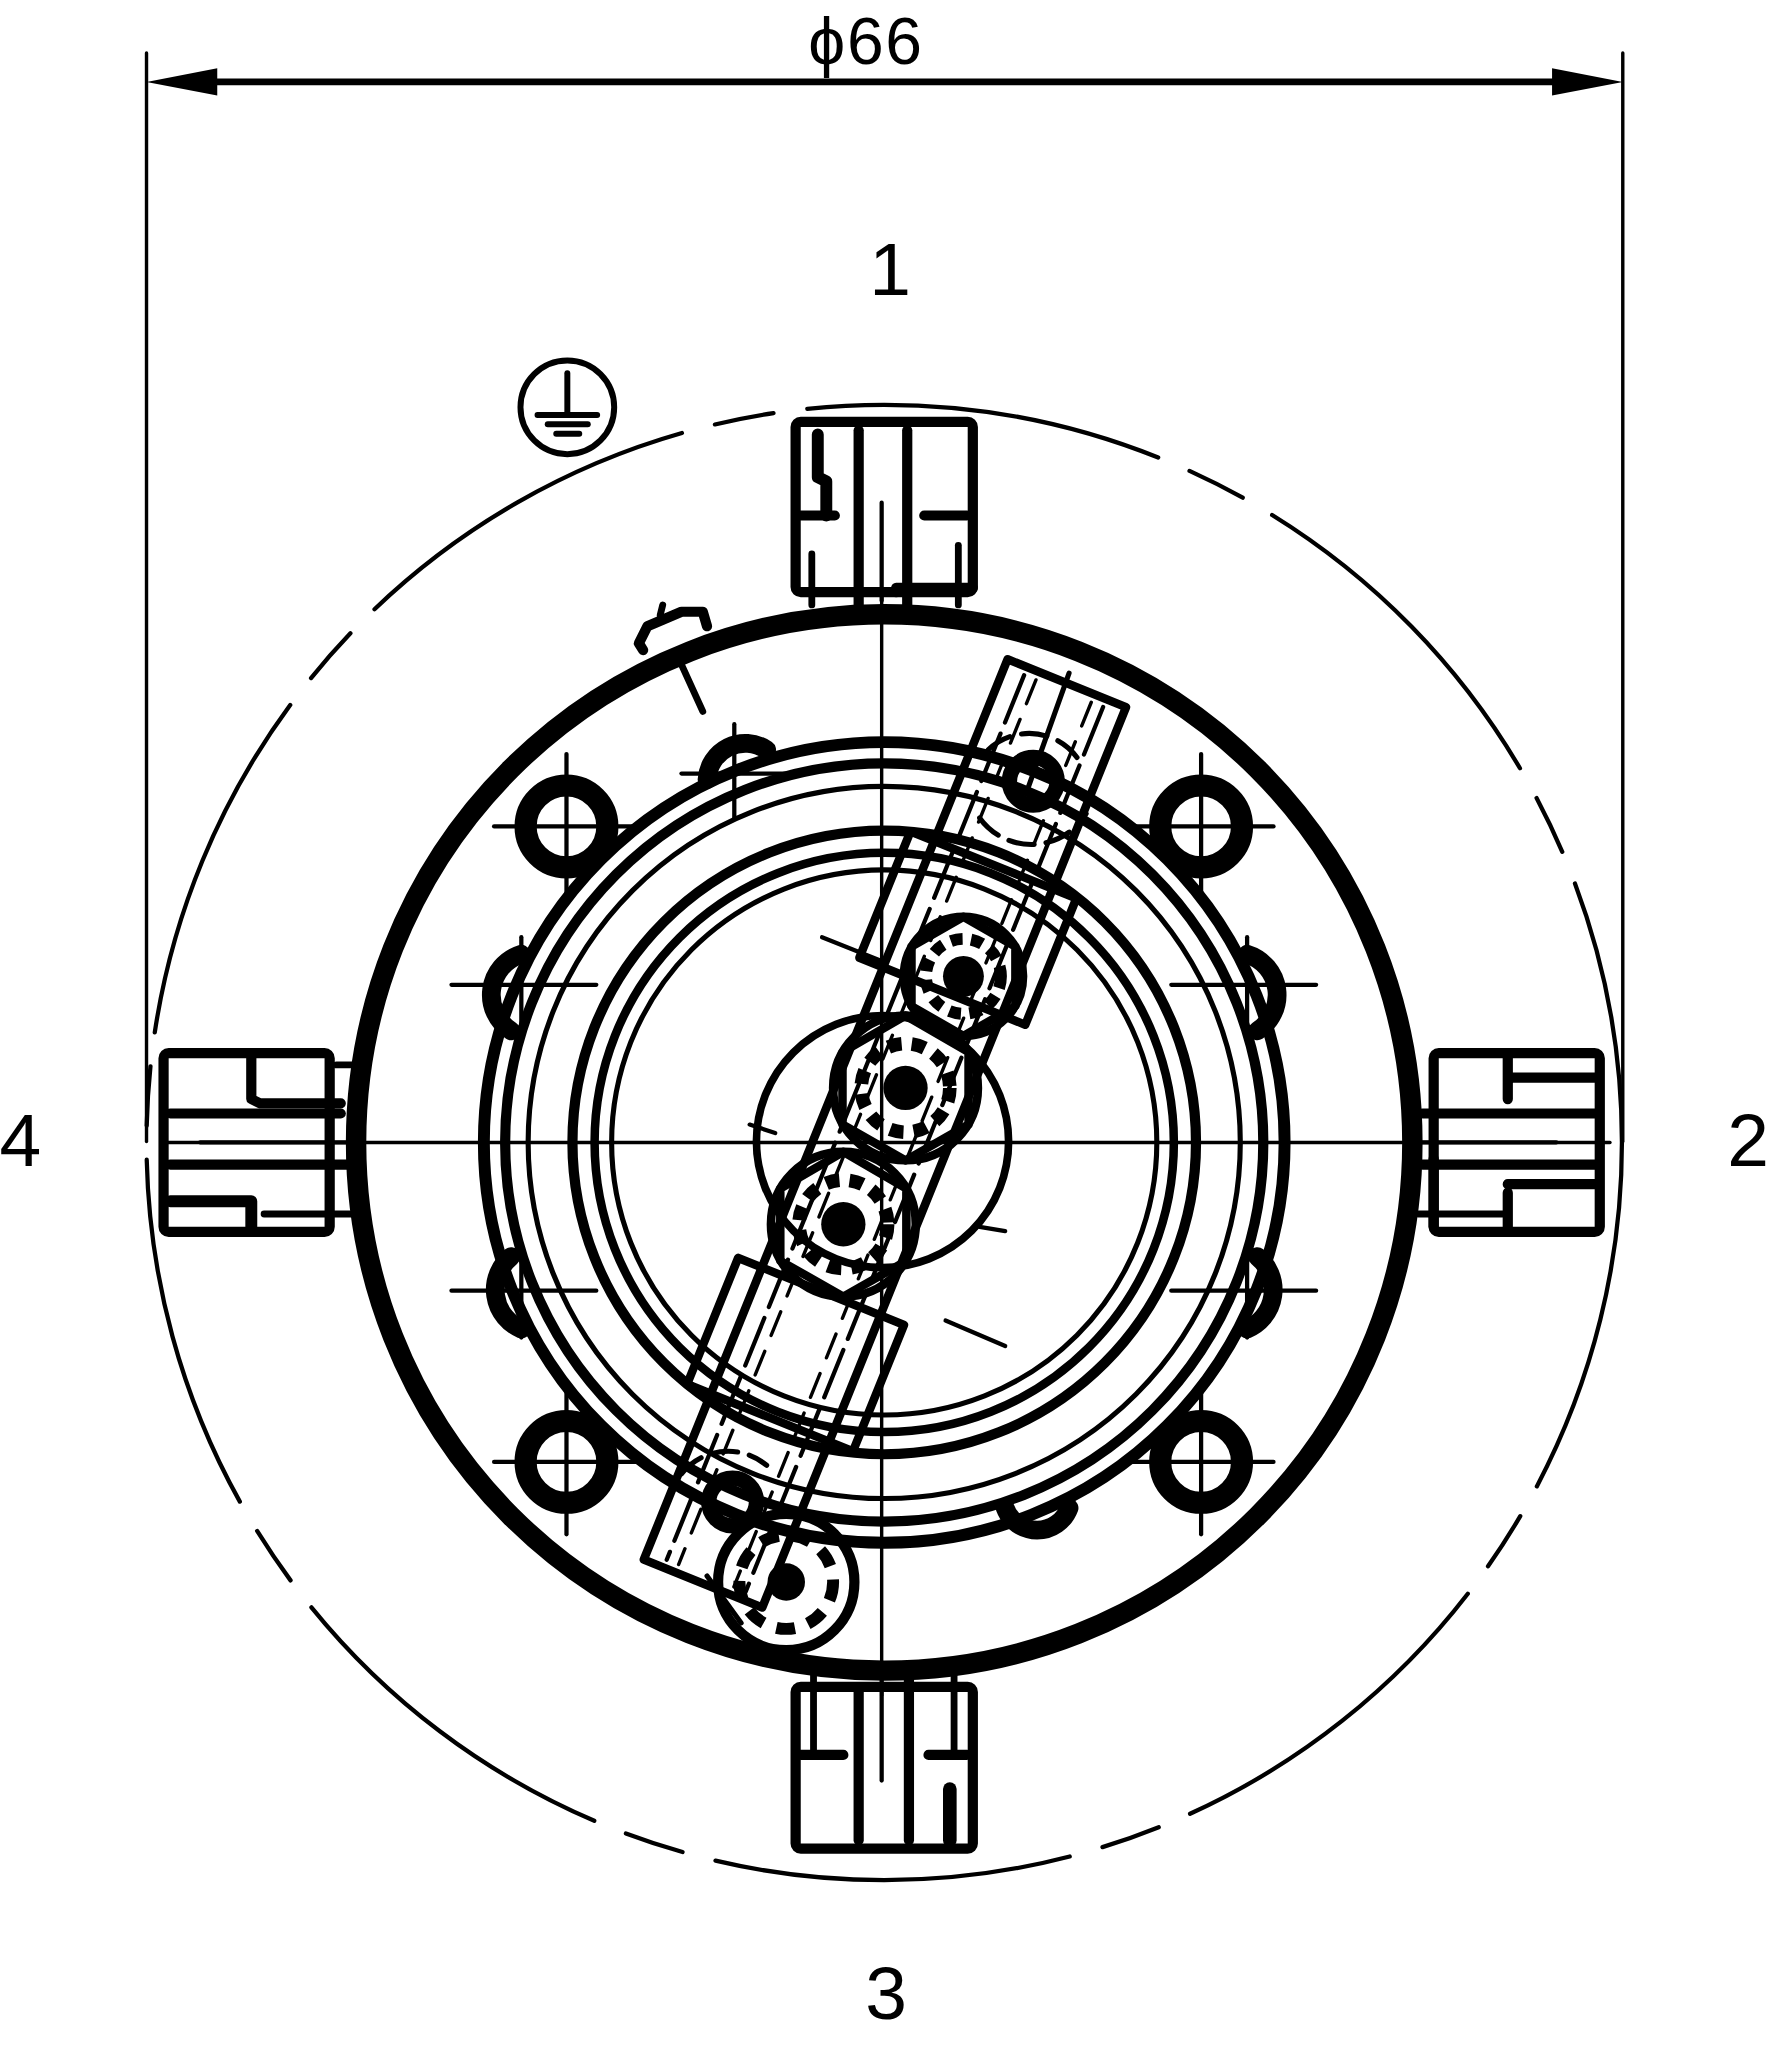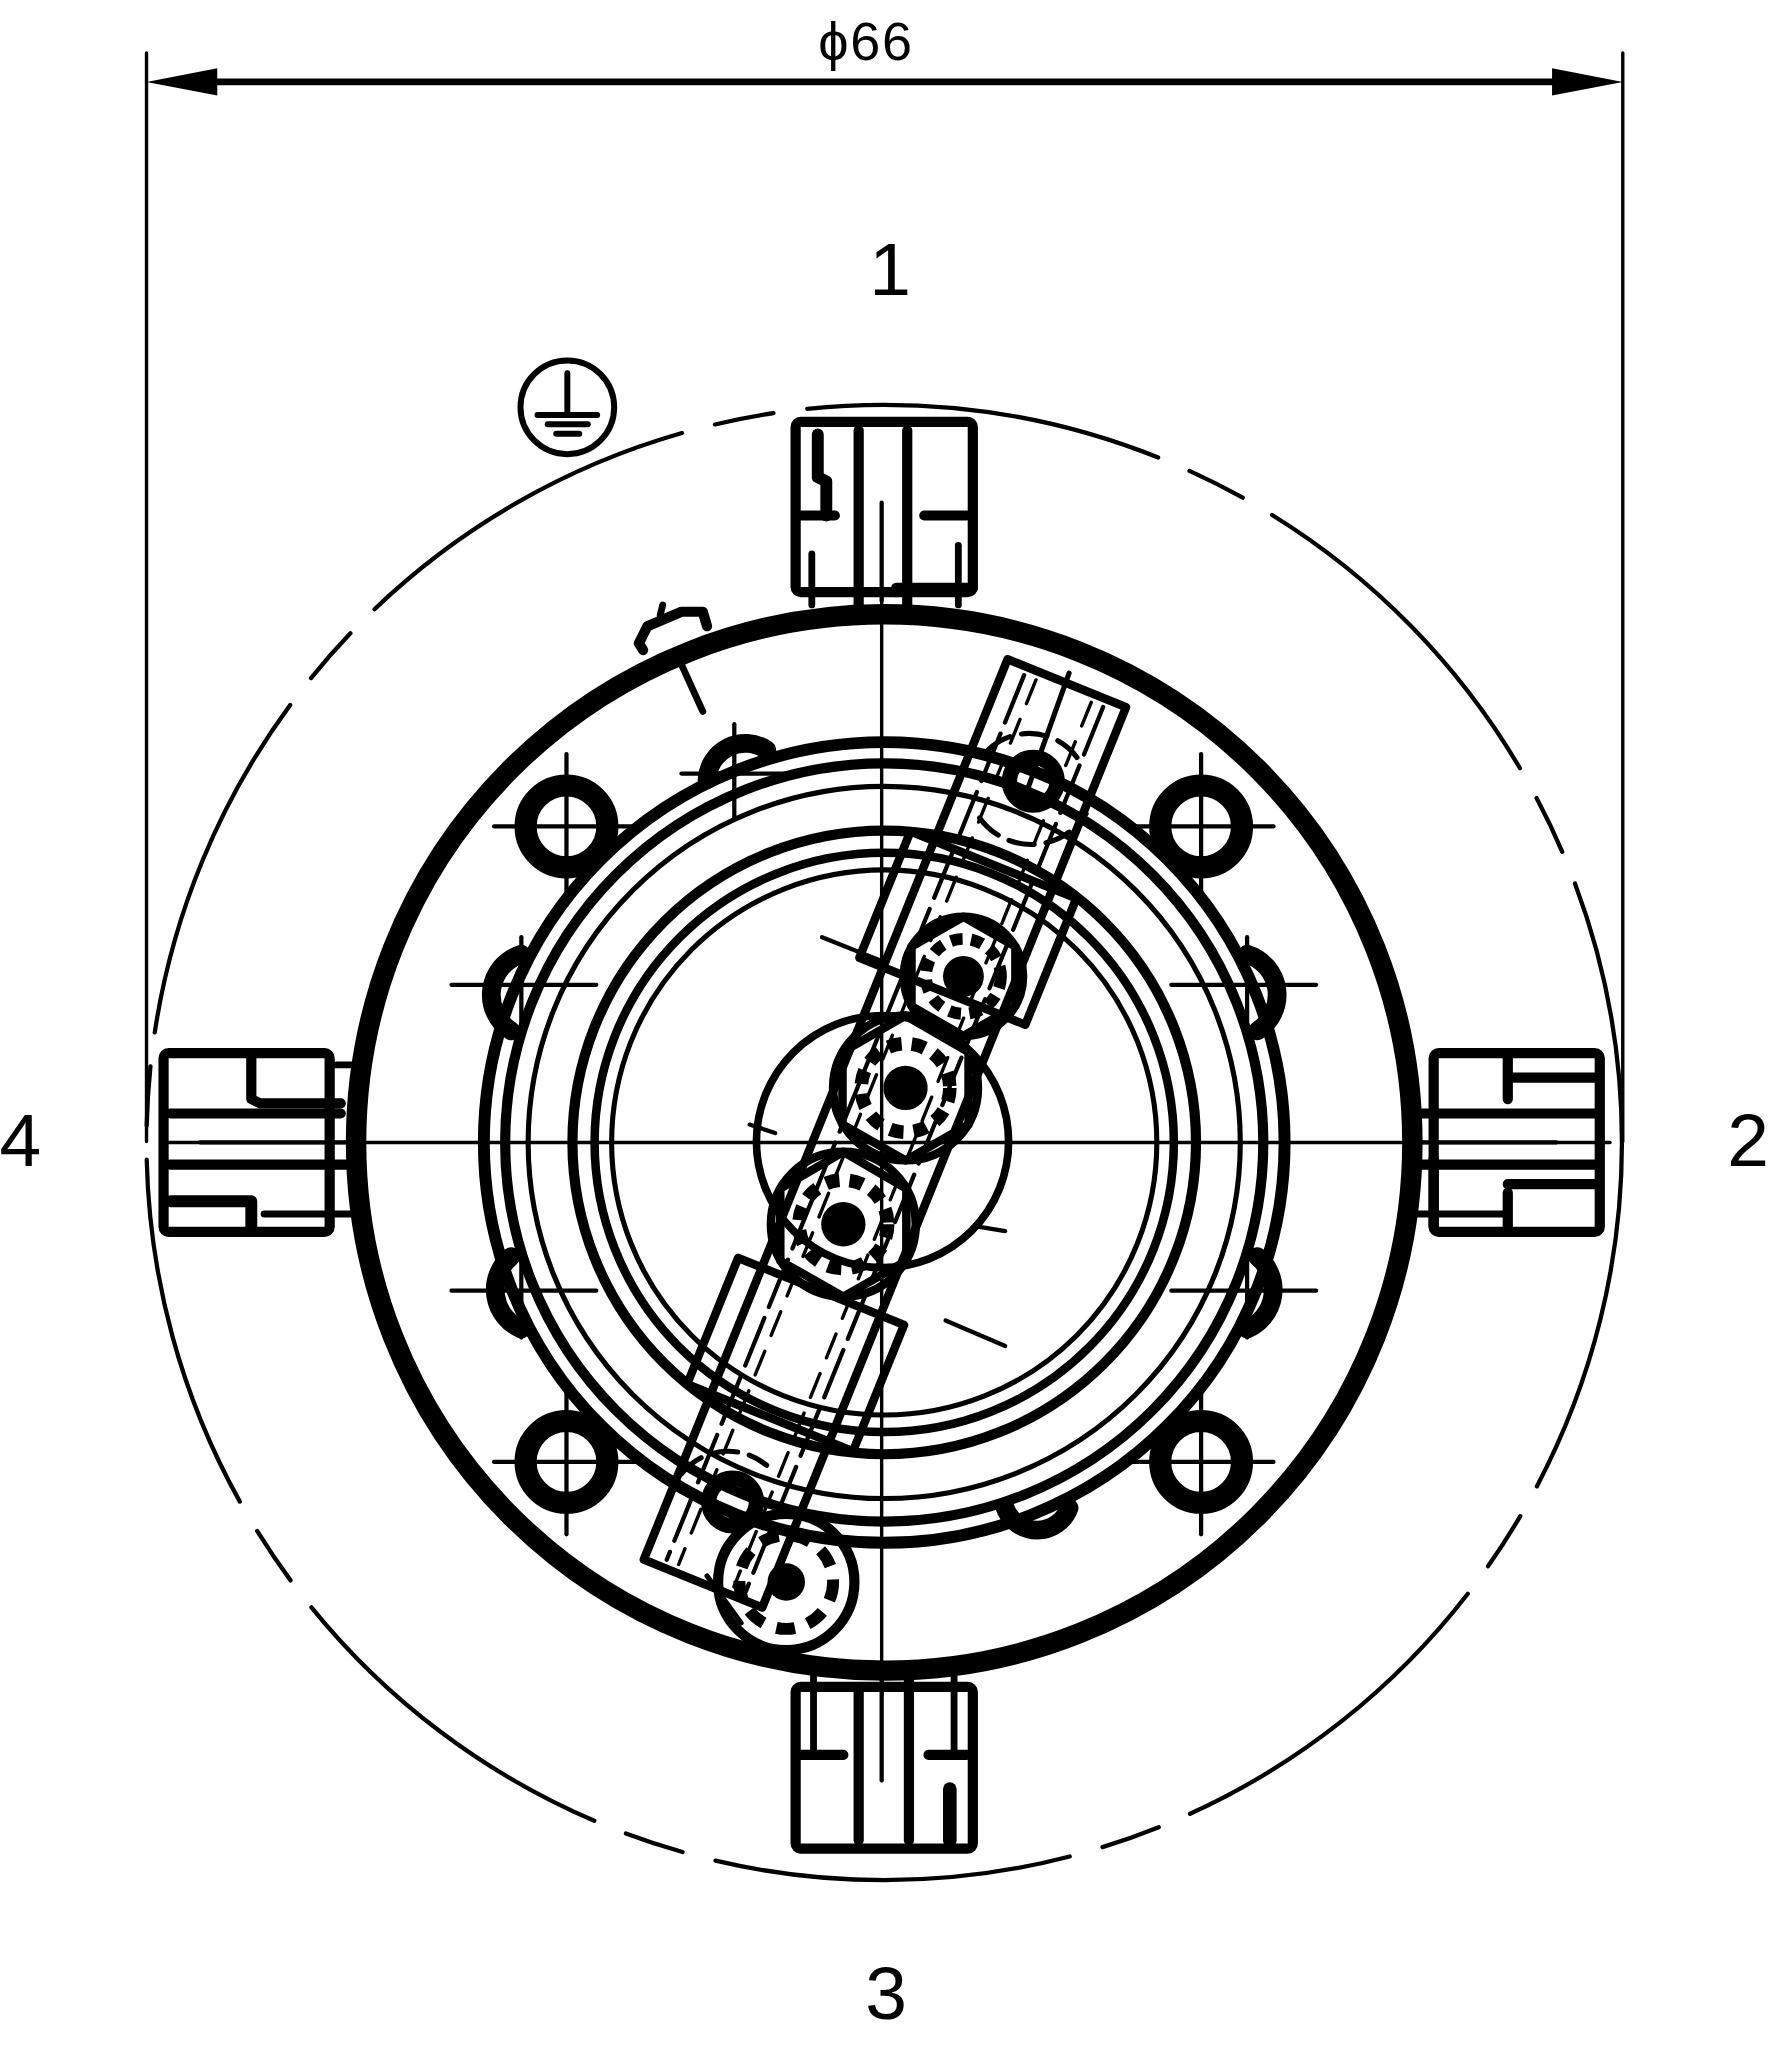--- a/index.html
+++ b/index.html
@@ -1,20 +1,20 @@
 <!DOCTYPE html>
 <html style="font-size:13.6px"><head>
 <meta charset="utf-8">
 <style>
   html, body { margin: 0; padding: 0; background: #ffffff; }
   body { width: 1771px; height: 2066px; overflow: hidden; position: relative; }
   #drawing { position: absolute; left: 0; top: 0; width: 1771px; height: 2066px; }
   .label { position: absolute; font-family: "Liberation Sans", sans-serif; color: #000; line-height: 1; }
   .lbl-num { font-size: 75px; transform: translate(-50%, -50%); }
-  .lbl-dim { font-size: 54px; transform: translate(-50%, -50%); letter-spacing: 1.7px; }
+  .lbl-dim { font-size: 66px; transform: translate(-50%, -50%); letter-spacing: 1.7px; }
   .k { stroke: #000; fill: none; stroke-linecap: round; stroke-linejoin: round; }
 </style>
 </head>
 <body>
 
 <svg id="drawing" viewBox="0 0 2079 2425" xmlns="http://www.w3.org/2000/svg">
 
   <g>
     <line class="k" x1="172" y1="62" x2="172" y2="1340" stroke-width="4"></line>
     <line class="k" x1="1905" y1="62" x2="1905" y2="1340" stroke-width="4"></line>

